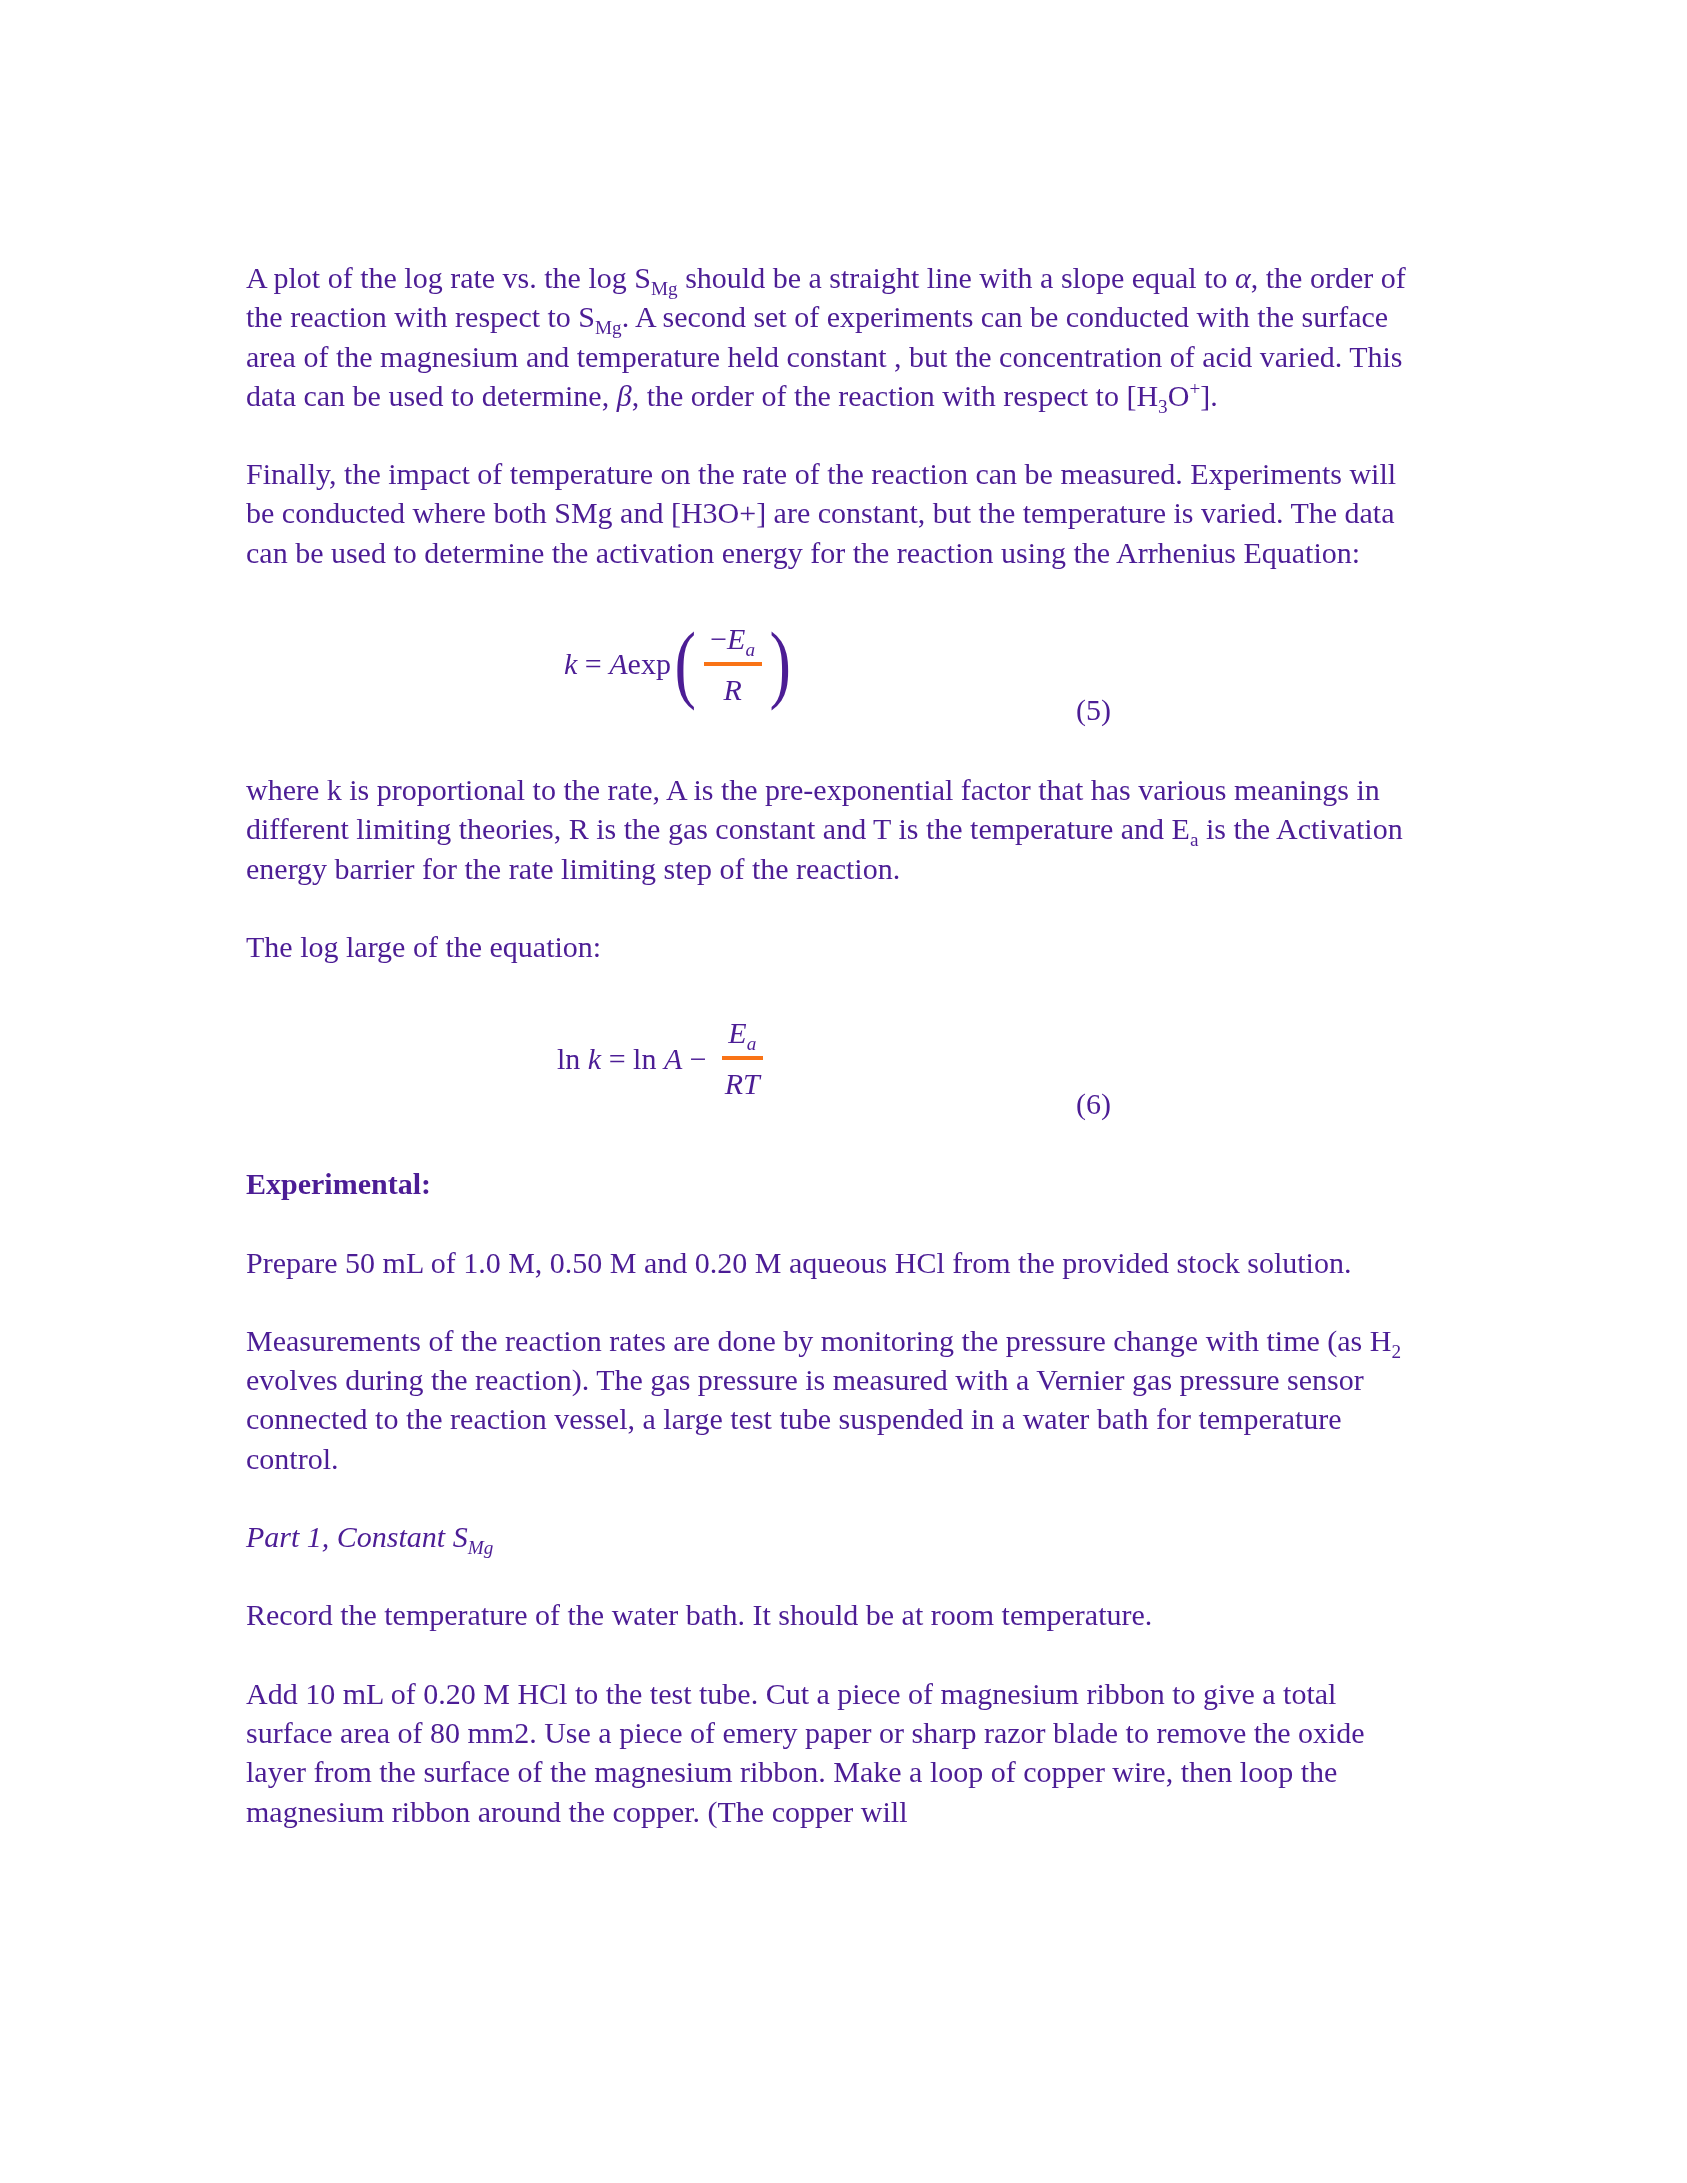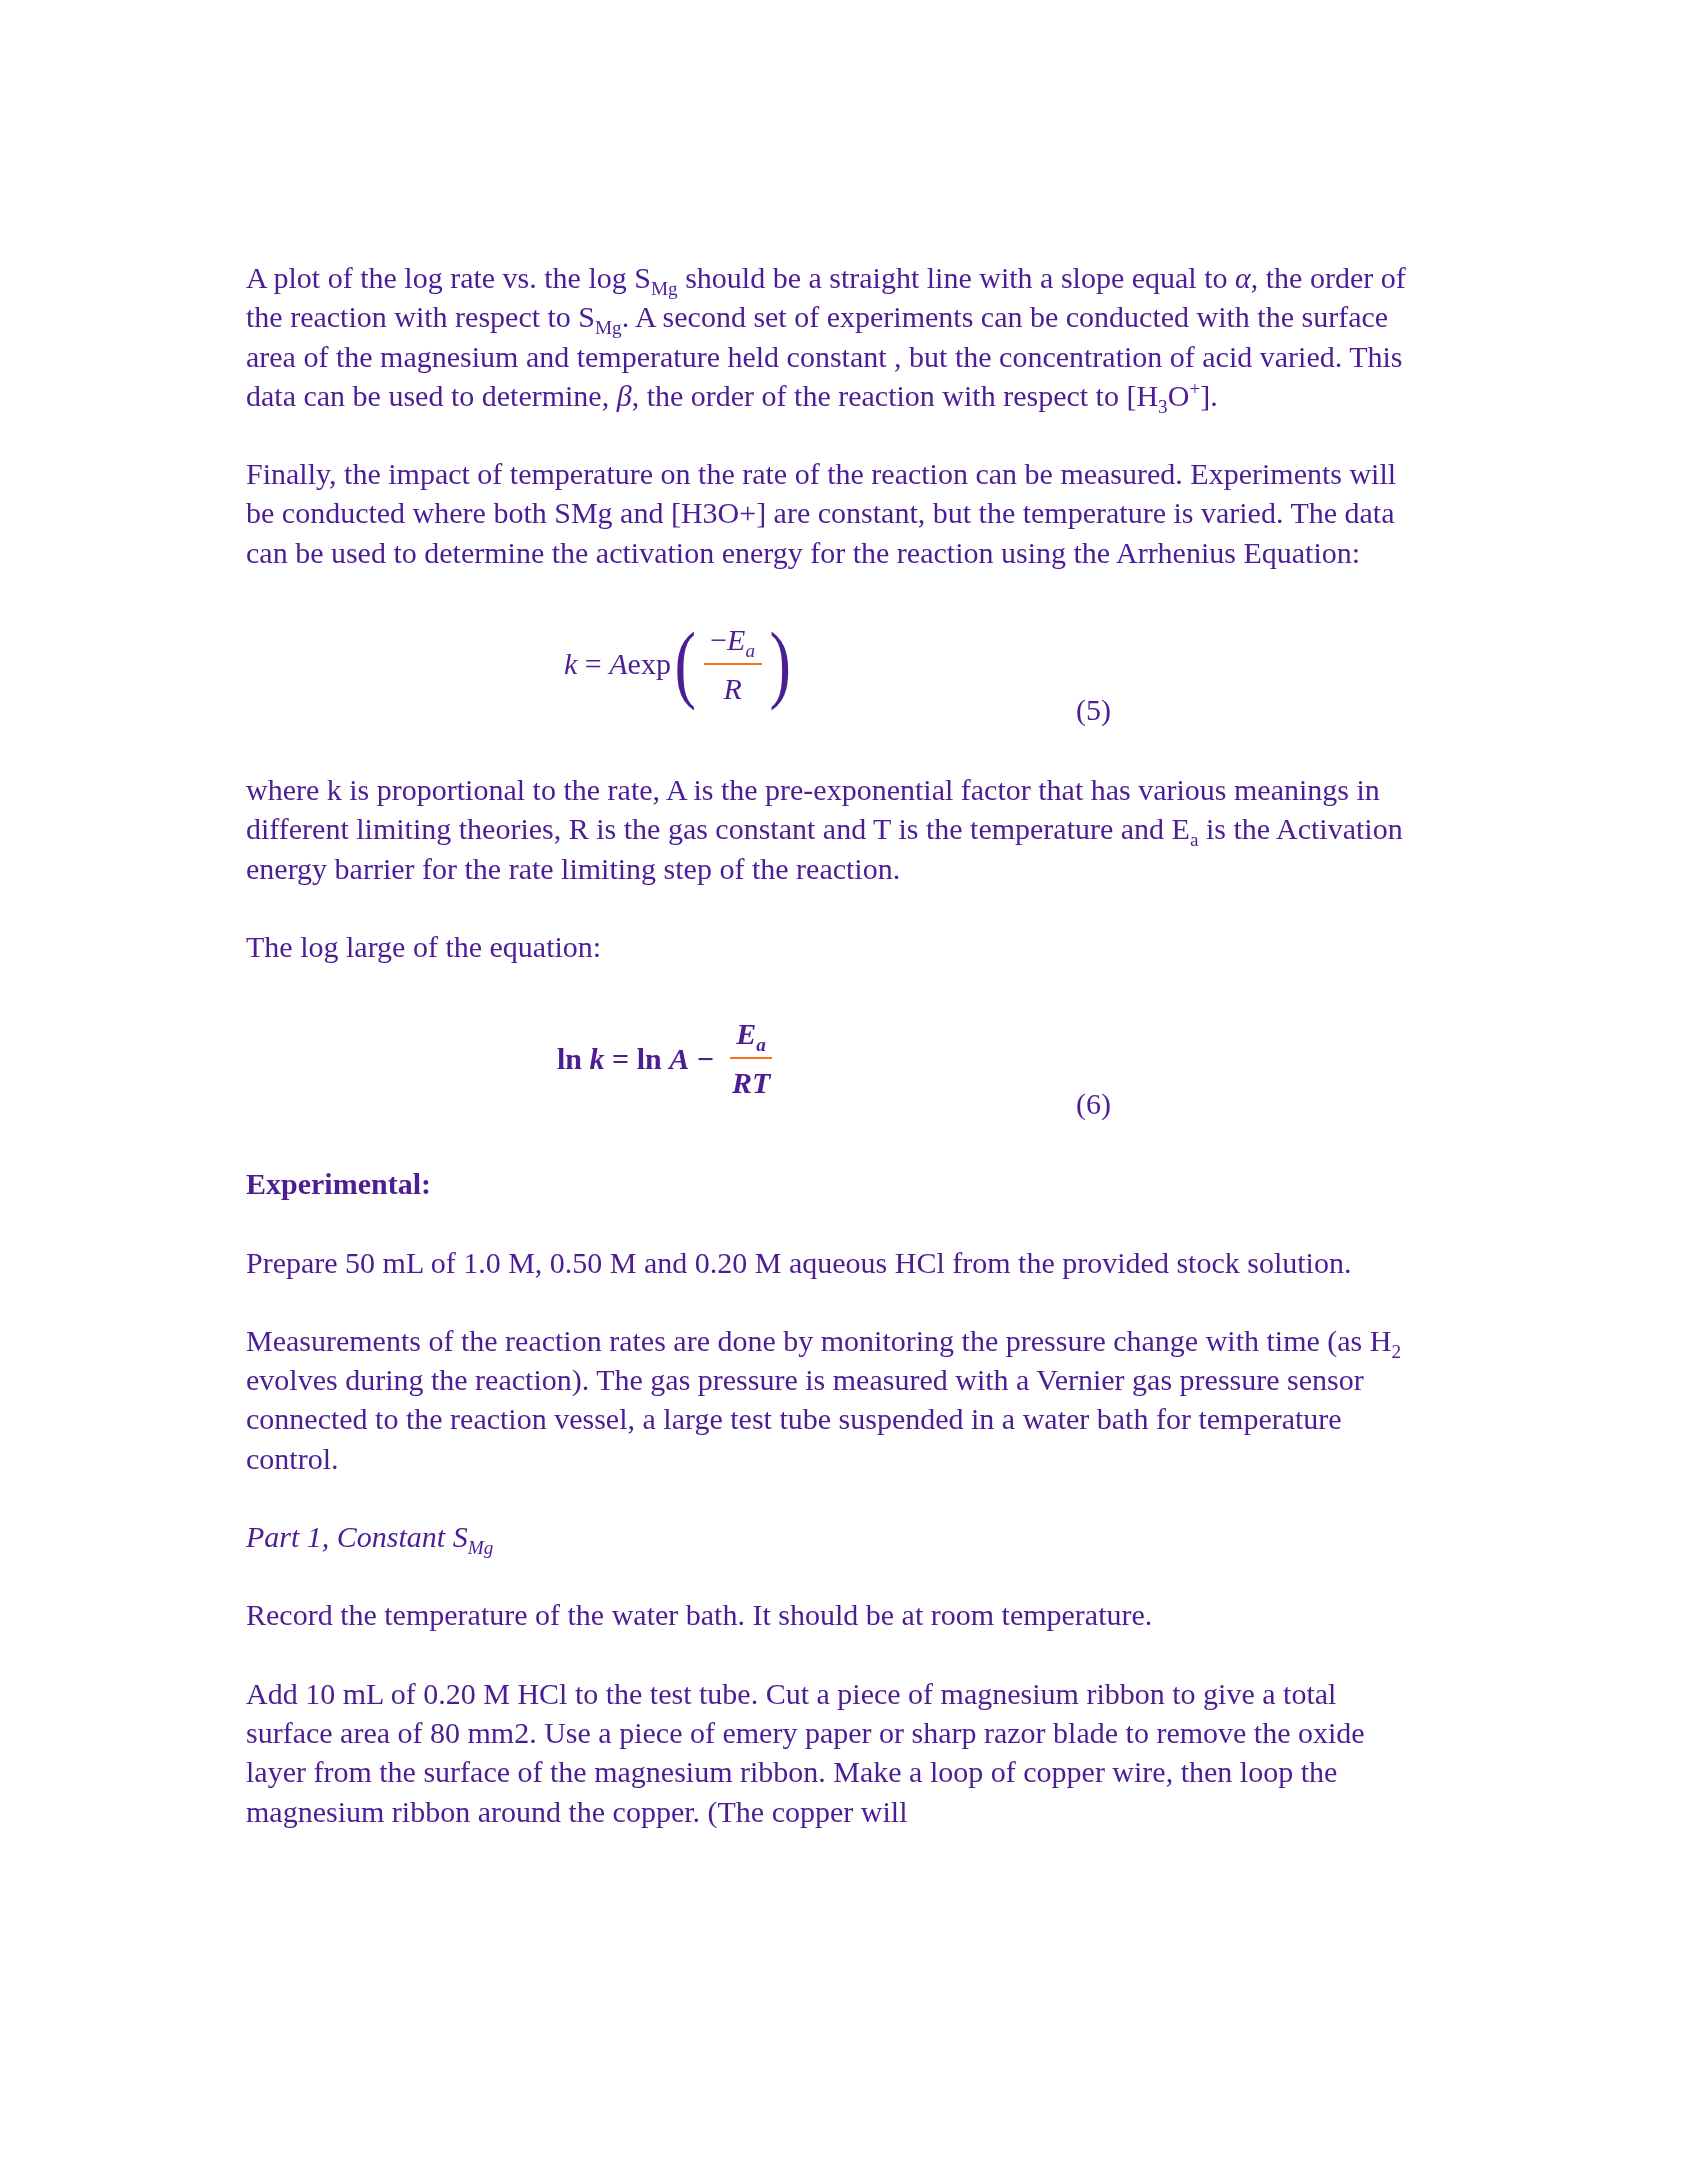--- a/index.html
+++ b/index.html
@@ -31,29 +31,29 @@
     display: flex;
     align-items: center;
   }
   .eq-formula {
     display: inline-flex;
     align-items: center;
     font-size: 30px;
     white-space: pre;
   }
   .eq5-indent { margin-left: 318px; align-items: center; }
-  .eq6-indent { margin-left: 311px; font-weight: bold; }
+  .eq6-indent { margin-left: 311px; }
   .frac {
     display: inline-flex;
     flex-direction: column;
     align-items: center;
     vertical-align: middle;
     margin: 0 4px;
   }
-  .frac .num { display: block; padding: 0 6.6px 4px 6.6px; border-bottom: 2px solid #f97316; }
+  .frac .num { display: block; padding: 0 6.6px 4px 6.6px; border-bottom: 4px solid #f97316; }
   .frac .den { display: block; padding: 4px 6.6px 0 6.6px; }
   .paren {
     font-size: 86px;
     font-weight: 300;
     line-height: 0.9;
     transform: scaleX(0.75);
     display: inline-block;
   }
   .eq-number {
     position: absolute;

